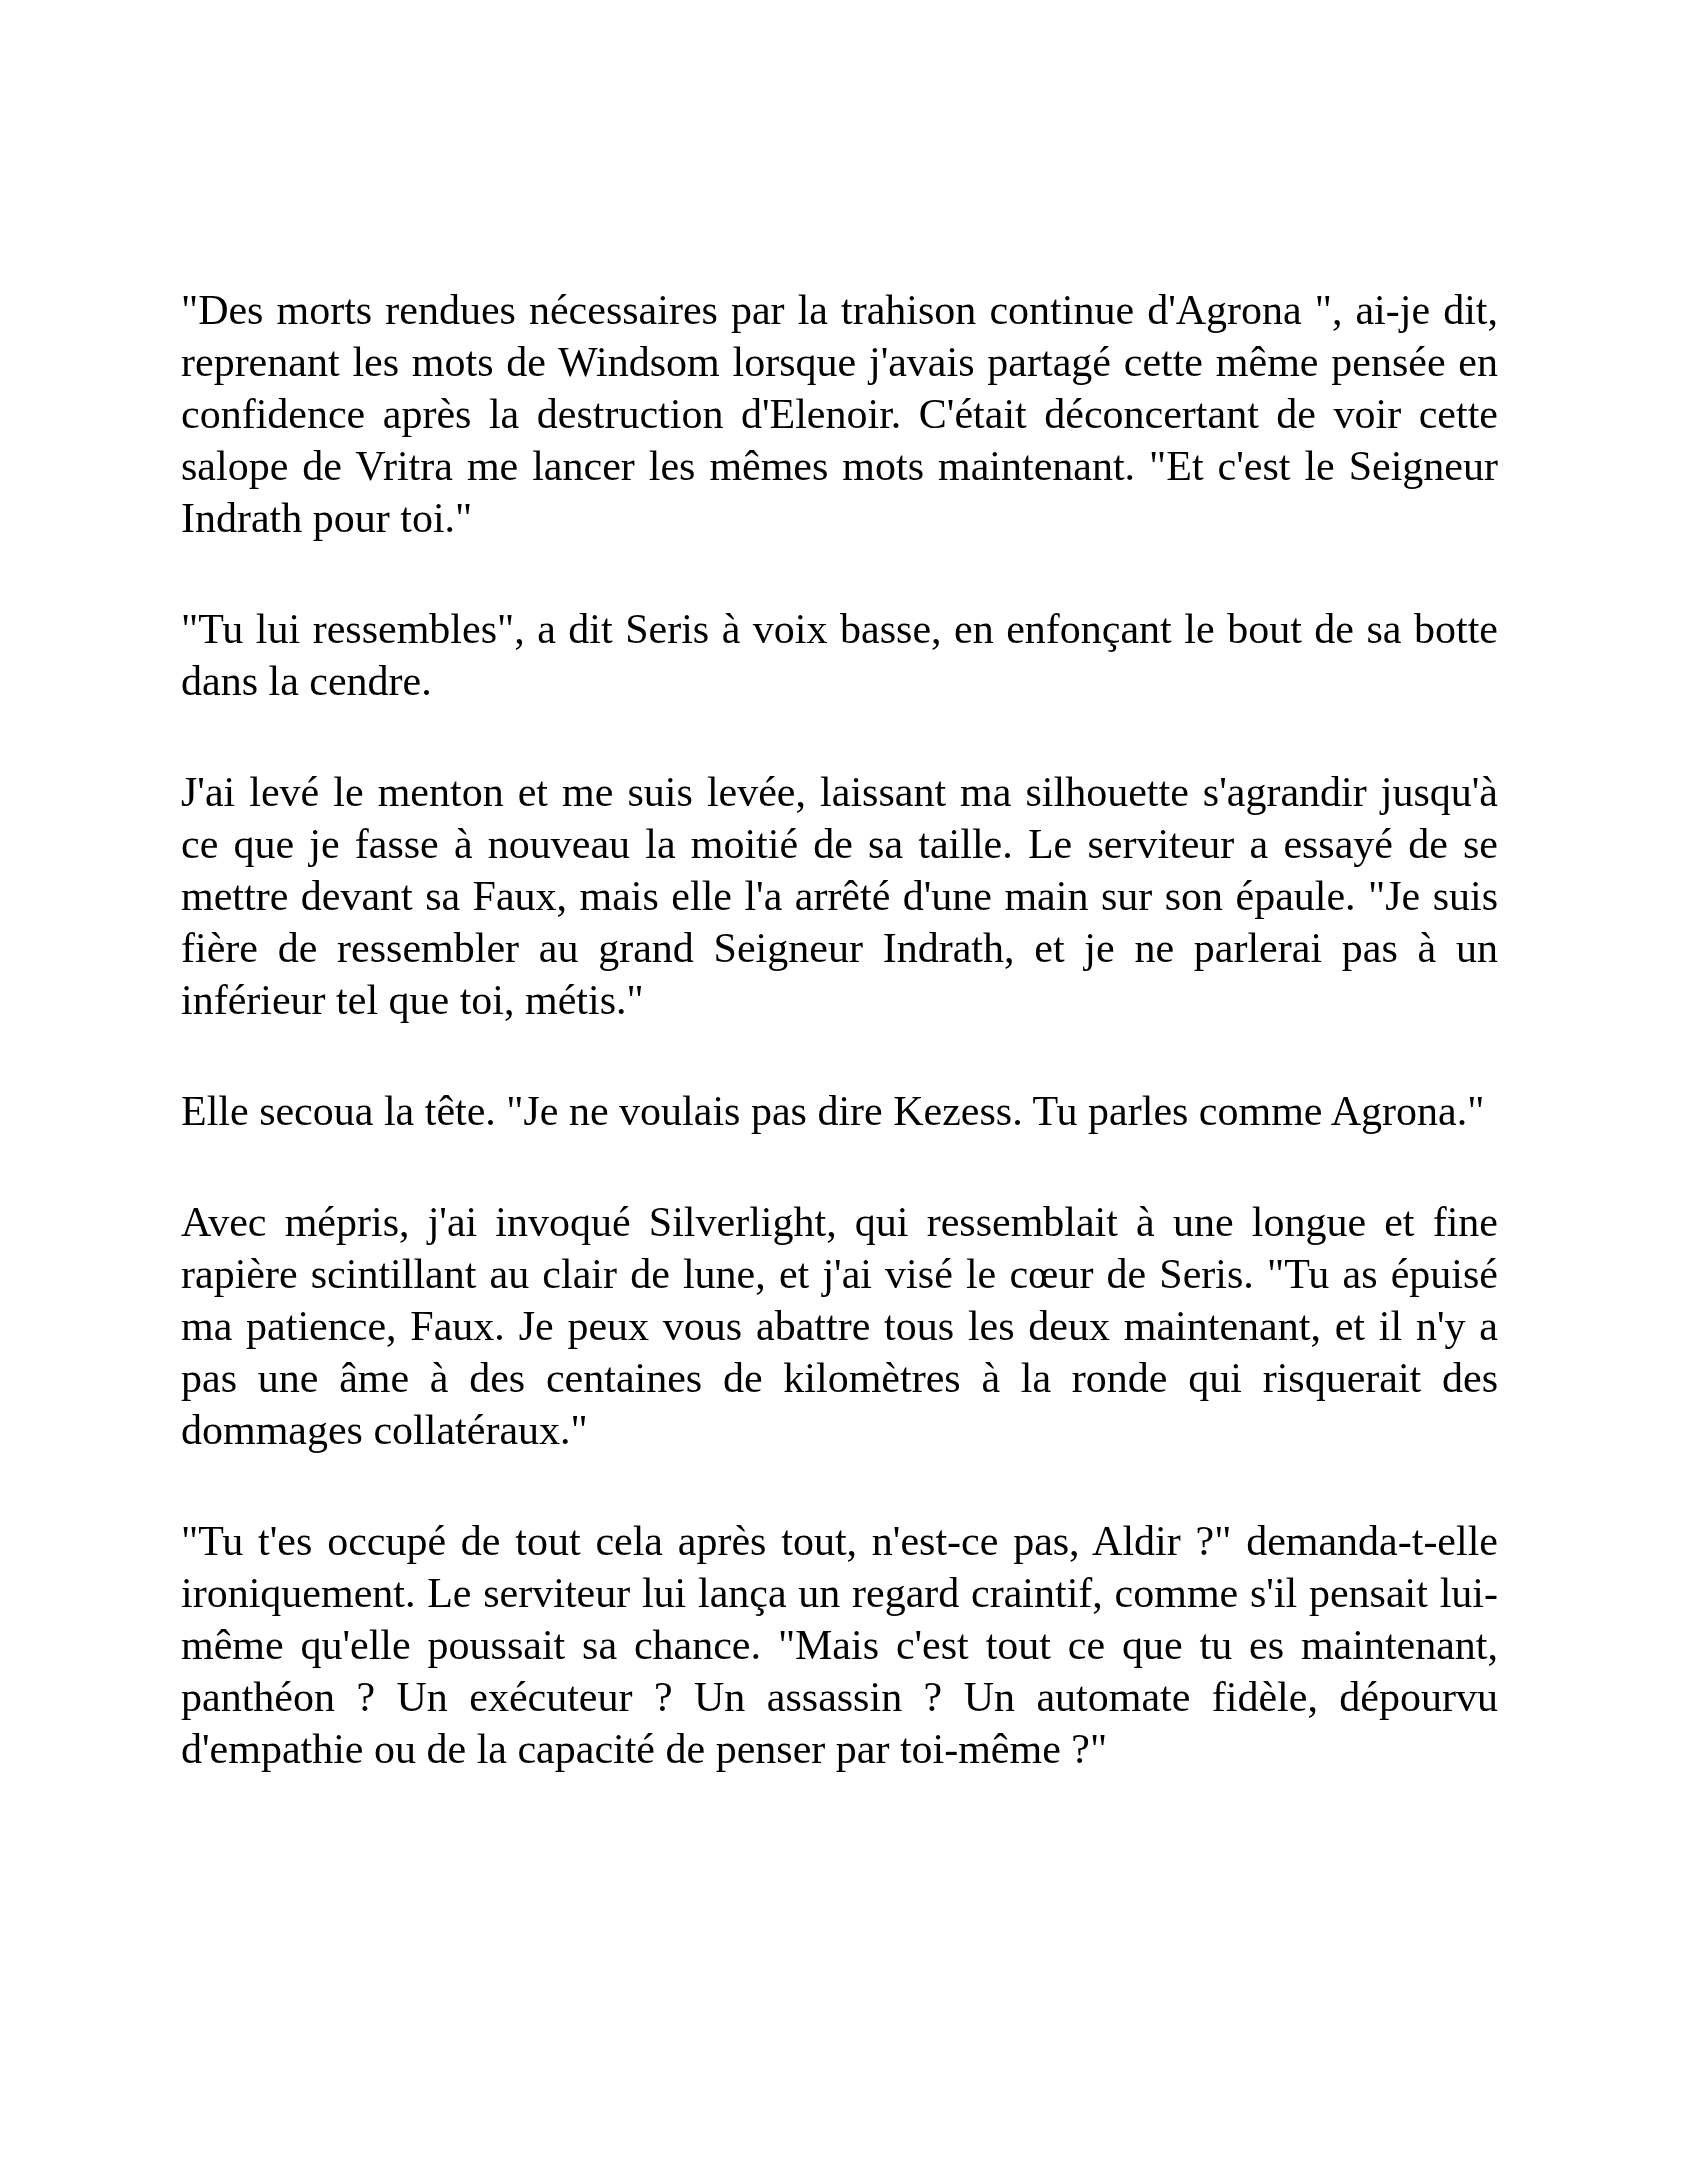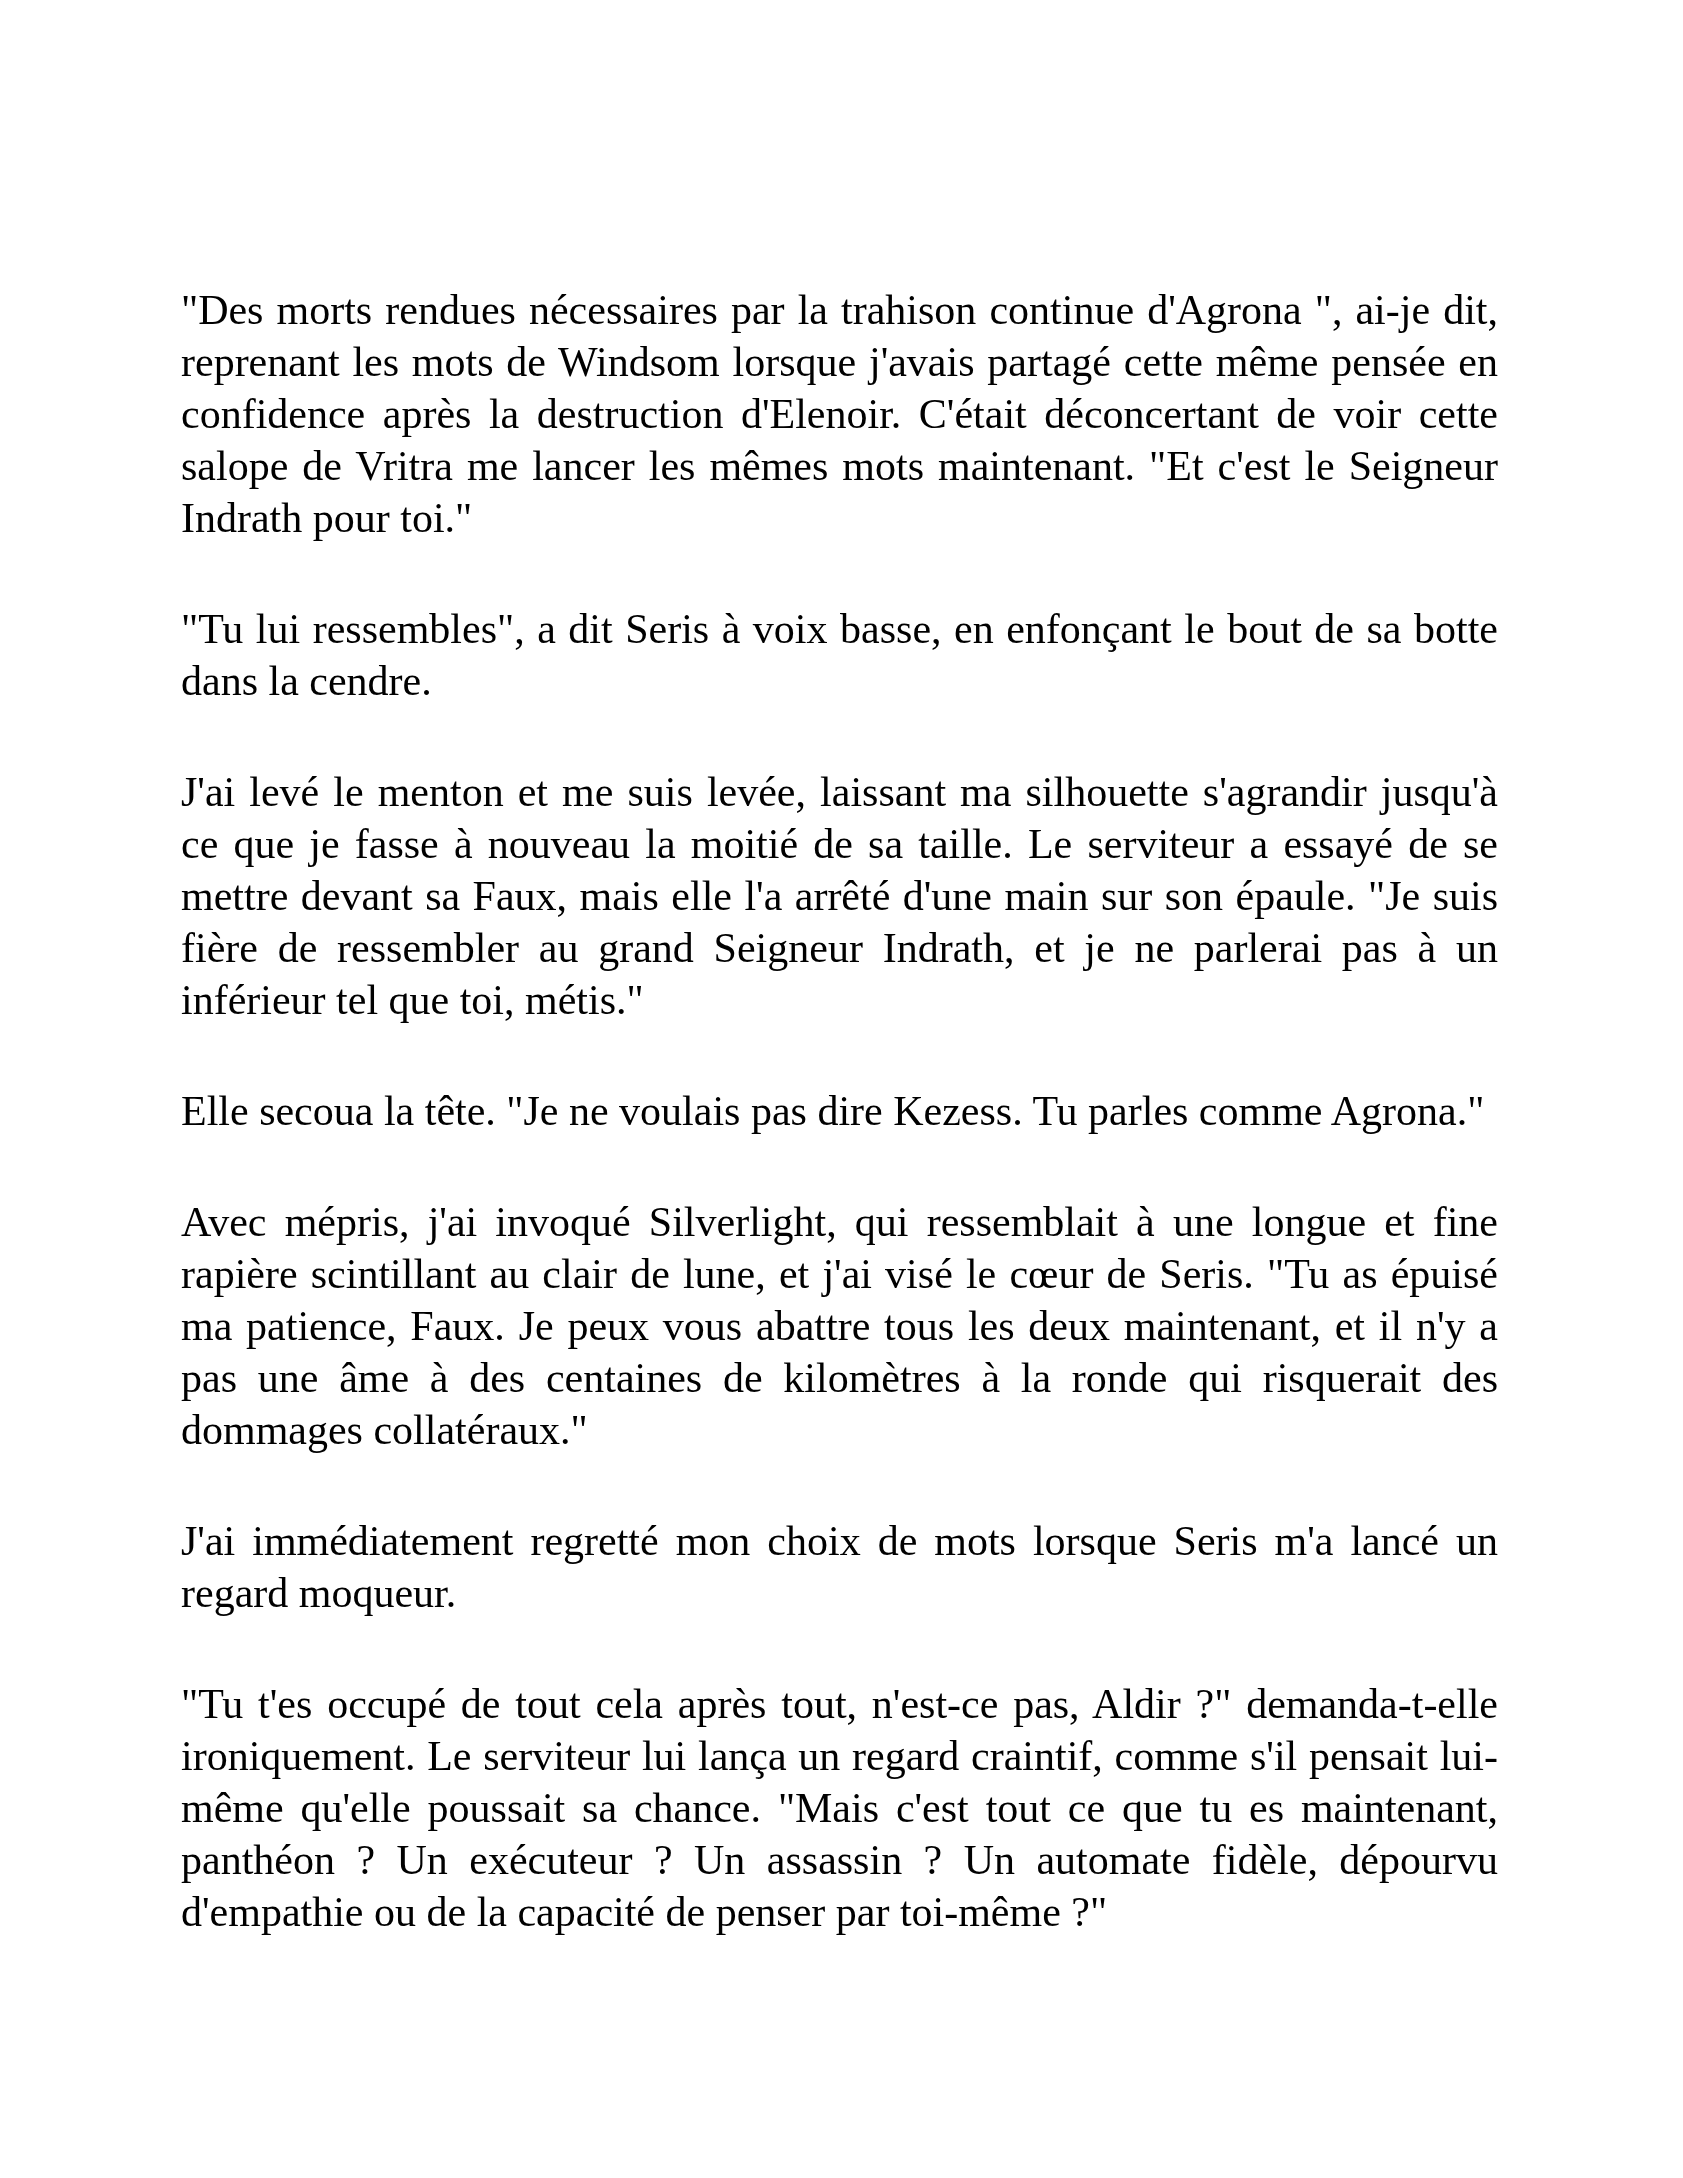--- a/index.html
+++ b/index.html
@@ -35,16 +35,15 @@
 </style>
 </head>
 <body>
 
 <div class="page">
   <p>"Des morts rendues nécessaires par la trahison continue d'Agrona ", ai-je dit, reprenant les mots de Windsom lorsque j'avais partagé cette même pensée en confidence après la destruction d'Elenoir. C'était déconcertant de voir cette salope de Vritra me lancer les mêmes mots maintenant. "Et c'est le Seigneur Indrath pour toi."</p>
   <p>"Tu lui ressembles", a dit Seris à voix basse, en enfonçant le bout de sa botte dans la cendre.</p>
   <p>J'ai levé le menton et me suis levée, laissant ma silhouette s'agrandir jusqu'à ce que je fasse à nouveau la moitié de sa taille. Le serviteur a essayé de se mettre devant sa Faux, mais elle l'a arrêté d'une main sur son épaule. "Je suis fière de ressembler au grand Seigneur Indrath, et je ne parlerai pas à un inférieur tel que toi, métis."</p>
   <p>Elle secoua la tête. "Je ne voulais pas dire Kezess. Tu parles comme Agrona."</p>
   <p>Avec mépris, j'ai invoqué Silverlight, qui ressemblait à une longue et fine rapière scintillant au clair de lune, et j'ai visé le cœur de Seris. "Tu as épuisé ma patience, Faux. Je peux vous abattre tous les deux maintenant, et il n'y a pas une âme à des centaines de kilomètres à la ronde qui risquerait des dommages collatéraux."</p>
-  <p>J'ai immédiatement regretté mon choix de mots lorsque Seris m'a lancé un regard moqueur.</p>
   <p>"Tu t'es occupé de tout cela après tout, n'est-ce pas, Aldir ?" demanda-t-elle ironiquement. Le serviteur lui lança un regard craintif, comme s'il pensait lui-même qu'elle poussait sa chance. "Mais c'est tout ce que tu es maintenant, panthéon ? Un exécuteur ? Un assassin ? Un automate fidèle, dépourvu d'empathie ou de la capacité de penser par toi-même ?"</p>
 </div>
 
 
 </body></html>

